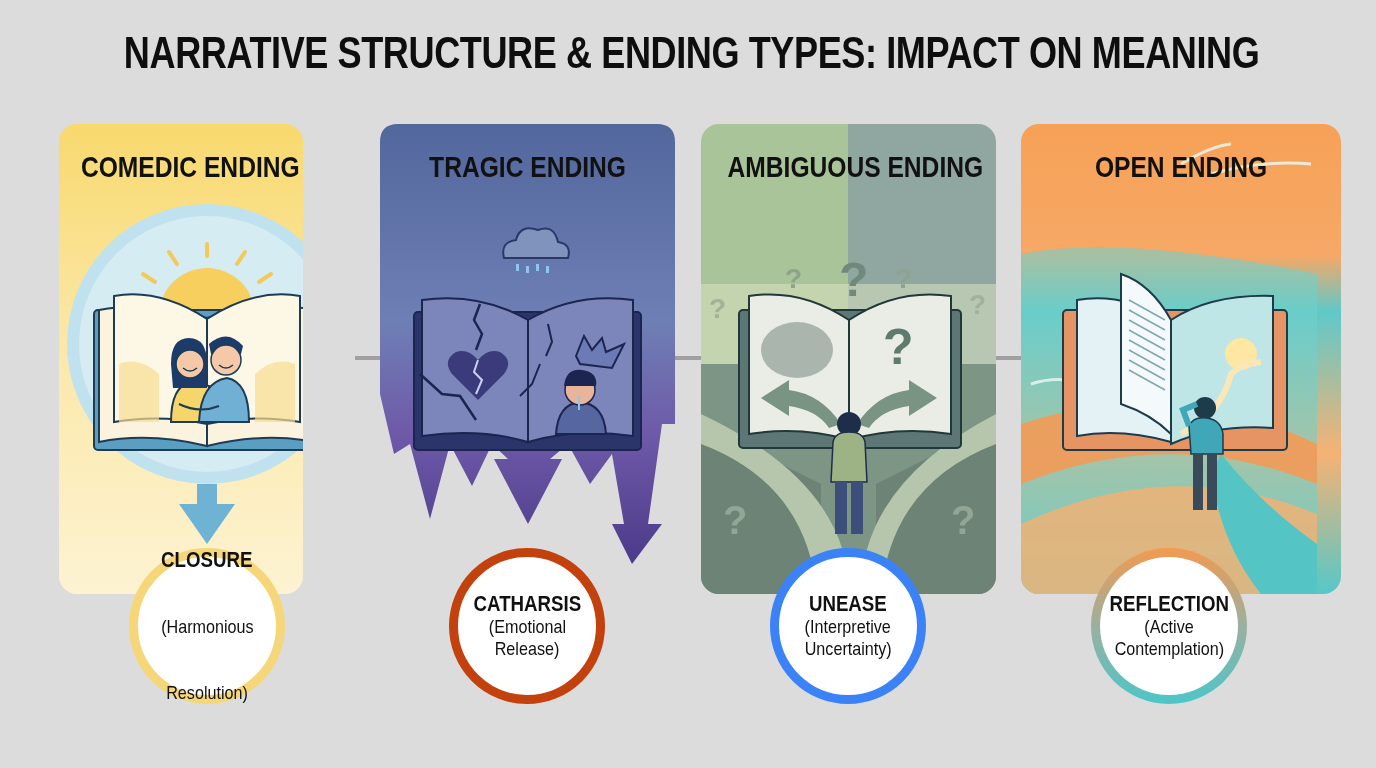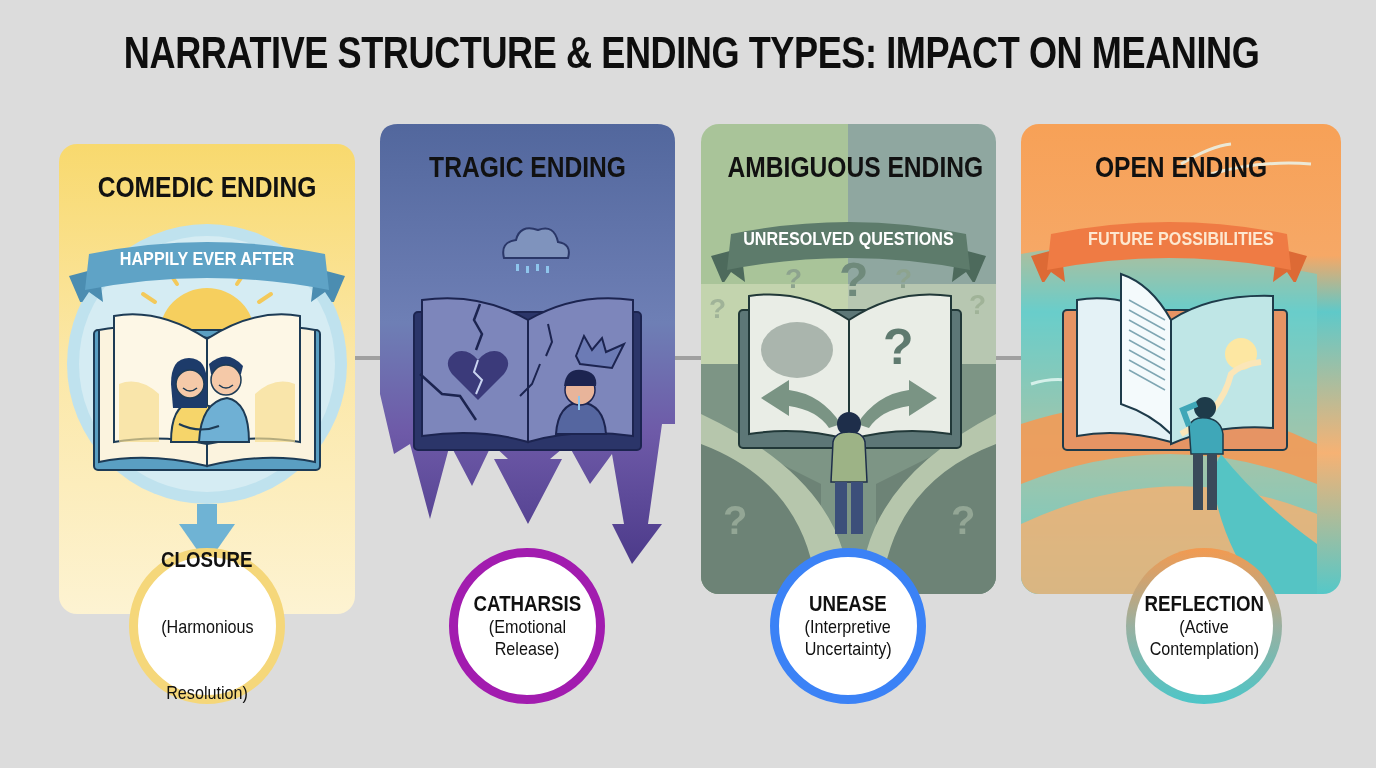--- a/index.html
+++ b/index.html
@@ -50,21 +50,21 @@
 </style>
 </head>
 <body>
 
 <div class="title">NARRATIVE STRUCTURE &amp; ENDING TYPES: IMPACT ON MEANING</div>
 
 <div class="connector" style="left:355px;width:25px;"></div>
 <div class="connector" style="left:675px;width:26px;"></div>
 <div class="connector" style="left:996px;width:25px;"></div>
 
-<div class="card" style="left:59px;width:296px;background:linear-gradient(180deg,#f8d96e 0%,#fbe7a6 45%,#fdf3d2 100%);margin-top:20px;">
+<div class="card" style="left:59px;width:244px;background:linear-gradient(180deg,#f8d96e 0%,#fbe7a6 45%,#fdf3d2 100%);">
   <svg class="illus" width="296" height="470" viewBox="0 0 296 470">
     <circle cx="148" cy="220" r="140" fill="#bfe2ee"></circle>
     <circle cx="148" cy="220" r="128" fill="#d5ecf3"></circle>
     <g>
       <circle cx="148" cy="192" r="48" fill="#f6cf5e"></circle>
       <g stroke="#f3c95a" stroke-width="4" stroke-linecap="round">
         <line x1="148" y1="132" x2="148" y2="120"></line>
           <line x1="118" y1="140" x2="110" y2="128"></line>
         <line x1="178" y1="140" x2="186" y2="128"></line>
           <line x1="96" y1="158" x2="84" y2="150"></line>
@@ -92,28 +92,20 @@
       <path d="M124 244 Q131 250 138 244" fill="none" stroke="#1d3b55" stroke-width="1.5"></path>
       <path d="M160 241 Q167 247 174 241" fill="none" stroke="#1d3b55" stroke-width="1.5"></path>
       <path d="M120 280 Q140 290 160 282" fill="none" stroke="#1d3b55" stroke-width="2"></path>
     </g>
     <g>
       <rect x="138" y="360" width="20" height="22" fill="#6fb3d4"></rect>
       <polygon points="120,380 176,380 148,420" fill="#6fb3d4"></polygon>
     </g>
   </svg>
   <div class="card-title">COMEDIC ENDING</div>
-  <div class="banner">
-    <svg width="296" height="70" viewBox="0 0 296 70">
-      <polygon points="10,44 40,36 44,70 30,60 22,72" fill="#4b8db1"></polygon>
-      <polygon points="286,44 256,36 252,70 266,60 274,72" fill="#4b8db1"></polygon>
-      <path d="M30 22 Q148 -2 266 22 L270 58 Q148 34 26 58 Z" fill="#5fa3c6"></path>
-    </svg>
-    <div class="banner-text">HAPPILY EVER AFTER</div>
-  </div>
 </div>
 
 <div class="card" style="left:380px;width:295px;overflow:visible;background:none;">
   <svg class="illus" width="295" height="470" viewBox="0 0 295 470">
     <defs>
       <linearGradient id="tg" x1="0" y1="0" x2="0" y2="1">
         <stop offset="0" stop-color="#52679d"></stop>
         <stop offset="0.45" stop-color="#6e7fb5"></stop>
         <stop offset="0.7" stop-color="#6e5aa8"></stop>
         <stop offset="1" stop-color="#4c3a8a"></stop>
@@ -183,28 +175,20 @@
       <path d="M156 300 Q176 270 208 266 L208 256 L236 274 L208 292 L208 282 Q180 286 168 304 Z"></path>
     </g>
     <g>
       <circle cx="148" cy="300" r="12" fill="#1e2e4a"></circle>
       <path d="M132 318 Q134 308 148 308 Q162 308 164 318 L166 358 L130 358 Z" fill="#9db386" stroke="#1e2e4a" stroke-width="1.5"></path>
       <rect x="134" y="358" width="12" height="52" fill="#3c4f7a"></rect>
       <rect x="150" y="358" width="12" height="52" fill="#3c4f7a"></rect>
     </g>
   </svg>
   <div class="card-title">AMBIGUOUS ENDING</div>
-  <div class="banner">
-    <svg width="295" height="70" viewBox="0 0 295 70">
-      <polygon points="10,44 40,36 44,70 30,60 22,72" fill="#4d6a5c"></polygon>
-      <polygon points="285,44 255,36 251,70 265,60 273,72" fill="#4d6a5c"></polygon>
-      <path d="M30 22 Q148 -2 265 22 L269 58 Q148 34 26 58 Z" fill="#5d7b6b"></path>
-    </svg>
-    <div class="banner-text">UNRESOLVED QUESTIONS</div>
-  </div>
 </div>
 
 <div class="card" style="left:1021px;width:320px;background:linear-gradient(180deg,#f7a157 0%,#f6a866 28%,#5fc9c9 40%,#f6b274 70%,#55c8c8 100%);">
   <svg class="illus" width="296" height="470" viewBox="0 0 296 470">
     <path d="M0 130 Q100 110 296 150 L296 470 L0 470 Z" fill="#6fd0cc" opacity="0.6"></path>
     <path d="M0 300 Q150 250 296 320 L296 360 Q150 300 0 360 Z" fill="#f39a56" opacity="0.9"></path>
     <path d="M0 400 Q150 330 296 390 L296 470 L0 470 Z" fill="#f6b070" opacity="0.8"></path>
     <path d="M200 330 Q240 380 296 420 L296 470 L240 470 Q200 420 190 350 Z" fill="#55c4c4"></path>
     <g stroke="#e8faf6" stroke-width="3" fill="none" opacity="0.8">
       <path d="M160 40 Q190 22 210 20"></path>
@@ -231,45 +215,37 @@
     </g>
     <g>
       <circle cx="184" cy="284" r="11" fill="#1e3b4a"></circle>
       <path d="M168 302 Q172 292 186 294 Q200 296 202 310 L202 330 L170 330 Z" fill="#3fa7b8" stroke="#1e3b4a" stroke-width="1.5"></path>
       <path d="M168 302 L162 286 L176 280" fill="none" stroke="#3fa7b8" stroke-width="6"></path>
       <rect x="172" y="330" width="10" height="56" fill="#3a4a5a"></rect>
       <rect x="186" y="330" width="10" height="56" fill="#3a4a5a"></rect>
     </g>
   </svg>
   <div class="card-title">OPEN ENDING</div>
-  <div class="banner">
-    <svg width="296" height="70" viewBox="0 0 296 70">
-      <polygon points="10,44 40,36 44,70 30,60 22,72" fill="#dd6a35"></polygon>
-      <polygon points="286,44 256,36 252,70 266,60 274,72" fill="#dd6a35"></polygon>
-      <path d="M30 22 Q148 -2 266 22 L270 58 Q148 34 26 58 Z" fill="#ef7b44"></path>
-    </svg>
-    <div class="banner-text" style="color:#fde8d0;">FUTURE POSSIBILITIES</div>
-  </div>
 </div>
 
 <div class="badge" style="left:129px;border:9px solid #f5d77a;gap:44px;">
   <div class="badge-title">CLOSURE</div>
   <div class="badge-sub">(Harmonious</div>
   <div class="badge-sub">Resolution)</div>
 </div>
 
-<div class="badge" style="left:449px;border:9px solid #a21caf;">
+<div class="badge" style="left:449px;border:9px solid #c2410c;">
   <div class="badge-title">CATHARSIS</div>
   <div class="badge-sub">(Emotional</div>
   <div class="badge-sub">Release)</div>
 </div>
 
 <div class="badge" style="left:770px;border:9px solid #3b82f6;">
   <div class="badge-title">UNEASE</div>
   <div class="badge-sub">(Interpretive</div>
   <div class="badge-sub">Uncertainty)</div>
 </div>
 
-<div class="badge" style="left:1126px;border:9px solid transparent;background:linear-gradient(#fff,#fff) padding-box, linear-gradient(180deg,#f39a50 0%,#9ab0a0 50%,#4cc6c8 100%) border-box;align-items:center;">
+<div class="badge" style="left:1091px;border:9px solid transparent;background:linear-gradient(#fff,#fff) padding-box, linear-gradient(180deg,#f39a50 0%,#9ab0a0 50%,#4cc6c8 100%) border-box;align-items:center;">
   <div class="badge-title">REFLECTION</div>
   <div class="badge-sub">(Active</div>
   <div class="badge-sub">Contemplation)</div>
 </div>
 
 </body></html>

